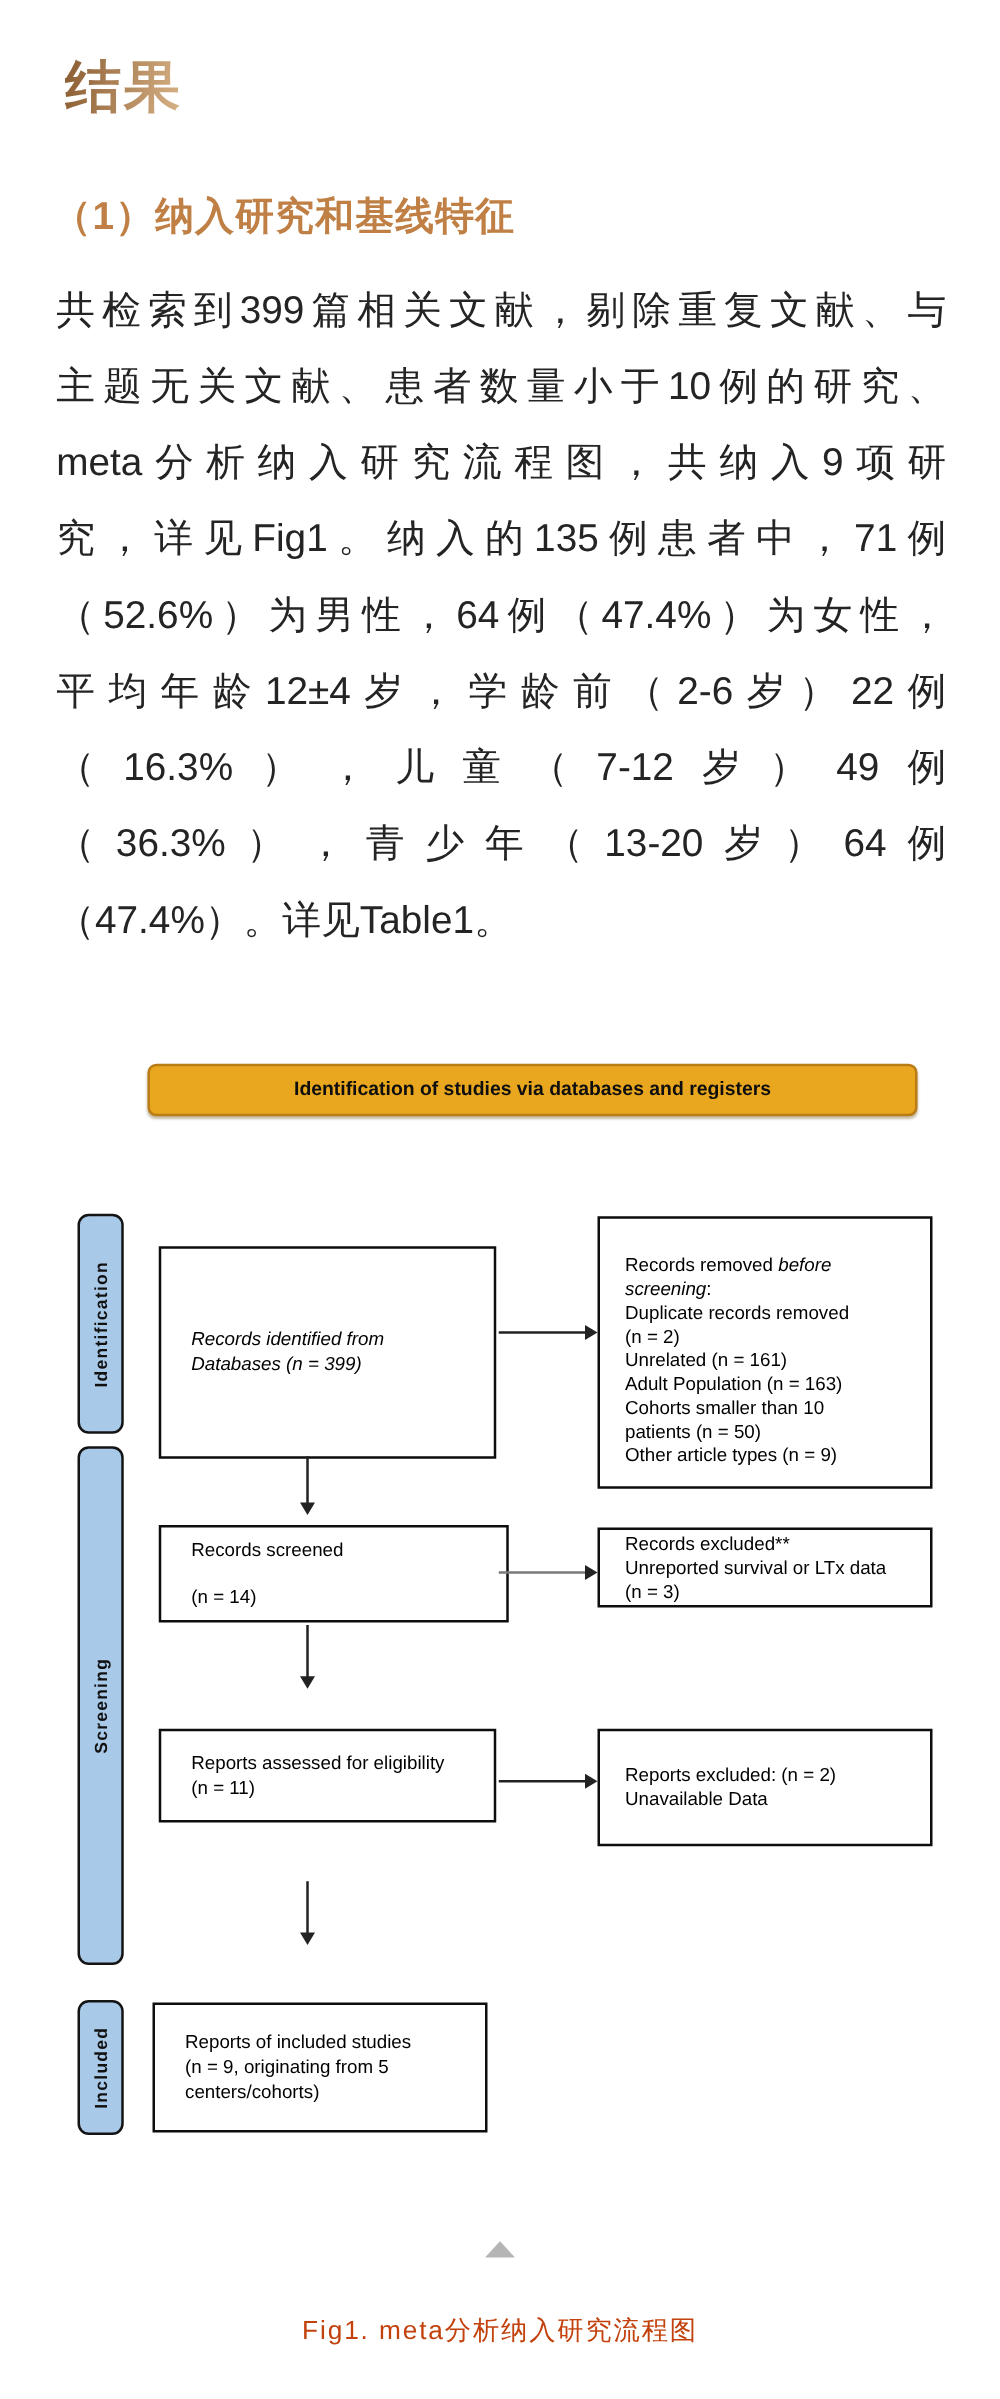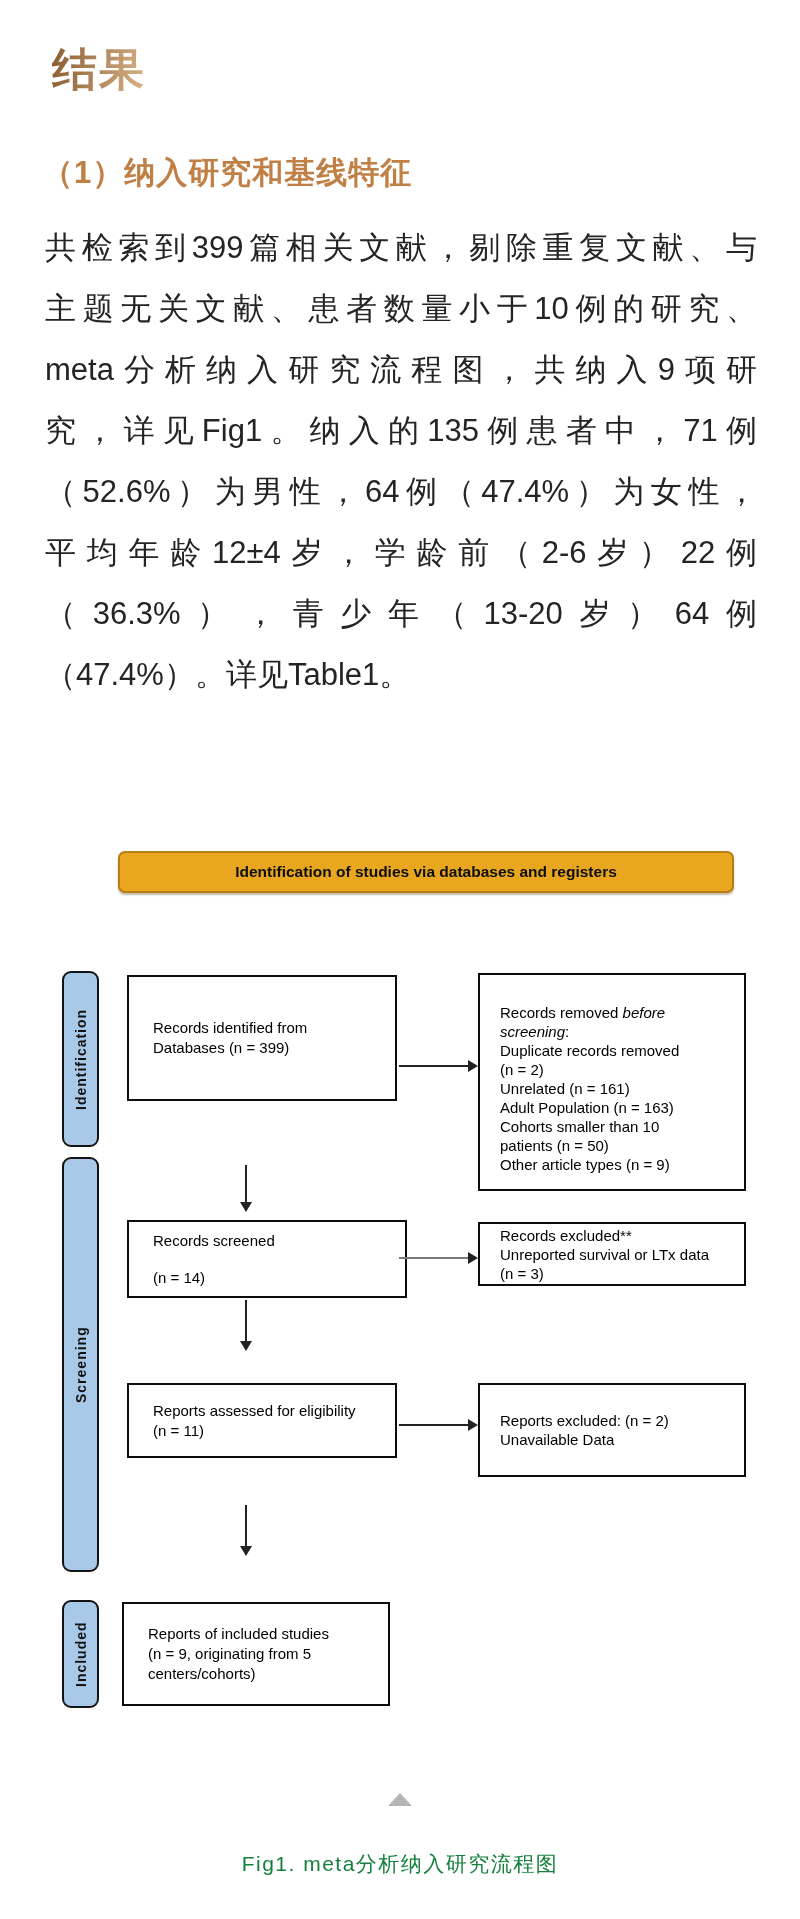--- a/index.html
+++ b/index.html
@@ -54,21 +54,21 @@
   .stage-identification { top:971px; height:176px; }
   .stage-screening      { top:1157px; height:415px; }
   .stage-included       { top:1600px; height:108px; }
 
   .flow-box {
     position:absolute; background:#fff; border:2px solid #0d0d0d;
     font-size:15px; color:#000; line-height:20px;
     display:flex; flex-direction:column; justify-content:center;
     padding-left:24px; padding-right:8px;
   }
-  .box-identified  { left:127px; top:975px;  width:270px; height:126px; }
+  .box-identified  { left:127px; top:997px;  width:270px; height:170px;font-style:italic; }
   .box-screened    { left:127px; top:1220px; width:280px; height:78px;gap:17px; }
   .box-eligibility { left:127px; top:1383px; width:270px; height:75px; }
   .box-included    { left:122px; top:1602px; width:268px; height:104px; }
 
   .box-removed {
     left:478px; top:973px; width:268px; height:218px;
     justify-content:flex-start; padding-top:28px; padding-left:20px; line-height:19px;
   }
   .box-excluded-screen { left:478px; top:1222px; width:268px; height:64px; line-height:19px; padding-left:20px; }
   .box-excluded-reports{ left:478px; top:1383px; width:268px; height:94px; line-height:19px; padding-left:20px; }
@@ -96,37 +96,38 @@
   .arrow-v3 { left:245px; top:1505px; height:42px; }
 
   
   .collapse-triangle {
     position:absolute; left:388px; top:1793px; width:0; height:0; cursor:pointer;
     border-left:12px solid transparent; border-right:12px solid transparent;
     border-bottom:13px solid #b5b5b5;
   }
   .figure-caption {
     position:absolute; left:0; top:1850px; width:800px;
-    text-align:center; font-size:21px; color:#15803d; letter-spacing:1.5px;
+    text-align:center; font-size:21px; color:#c2410c; letter-spacing:1.5px;
   }
 </style>
 </head>
 <body>
 
 <h1 class="doc-title">结果</h1>
 
 <h2 class="section-heading">（1）纳入研究和基线特征</h2>
 
 <div class="paragraph">
   <span class="pline">共检索到399篇相关文献，剔除重复文献、与</span>
   <span class="pline">主题无关文献、患者数量小于10例的研究、</span>
   <span class="pline">meta分析纳入研究流程图，共纳入9项研</span>
   <span class="pline">究，详见Fig1。纳入的135例患者中，71例</span>
   <span class="pline">（52.6%）为男性，64例（47.4%）为女性，</span>
   <span class="pline">平均年龄12±4岁，学龄前（2-6岁）22例</span>
+  <span class="pline">（16.3%），儿童（7-12岁）49例</span>
   <span class="pline">（36.3%），青少年（13-20岁）64例</span>
   <span class="pline last">（47.4%）。详见Table1。</span>
 </div>
 
 <div class="diagram">
 
   <div class="flow-header">Identification of studies via databases and registers</div>
 
   <div class="stage-label stage-identification">Identification</div>
   <div class="stage-label stage-screening">Screening</div>

